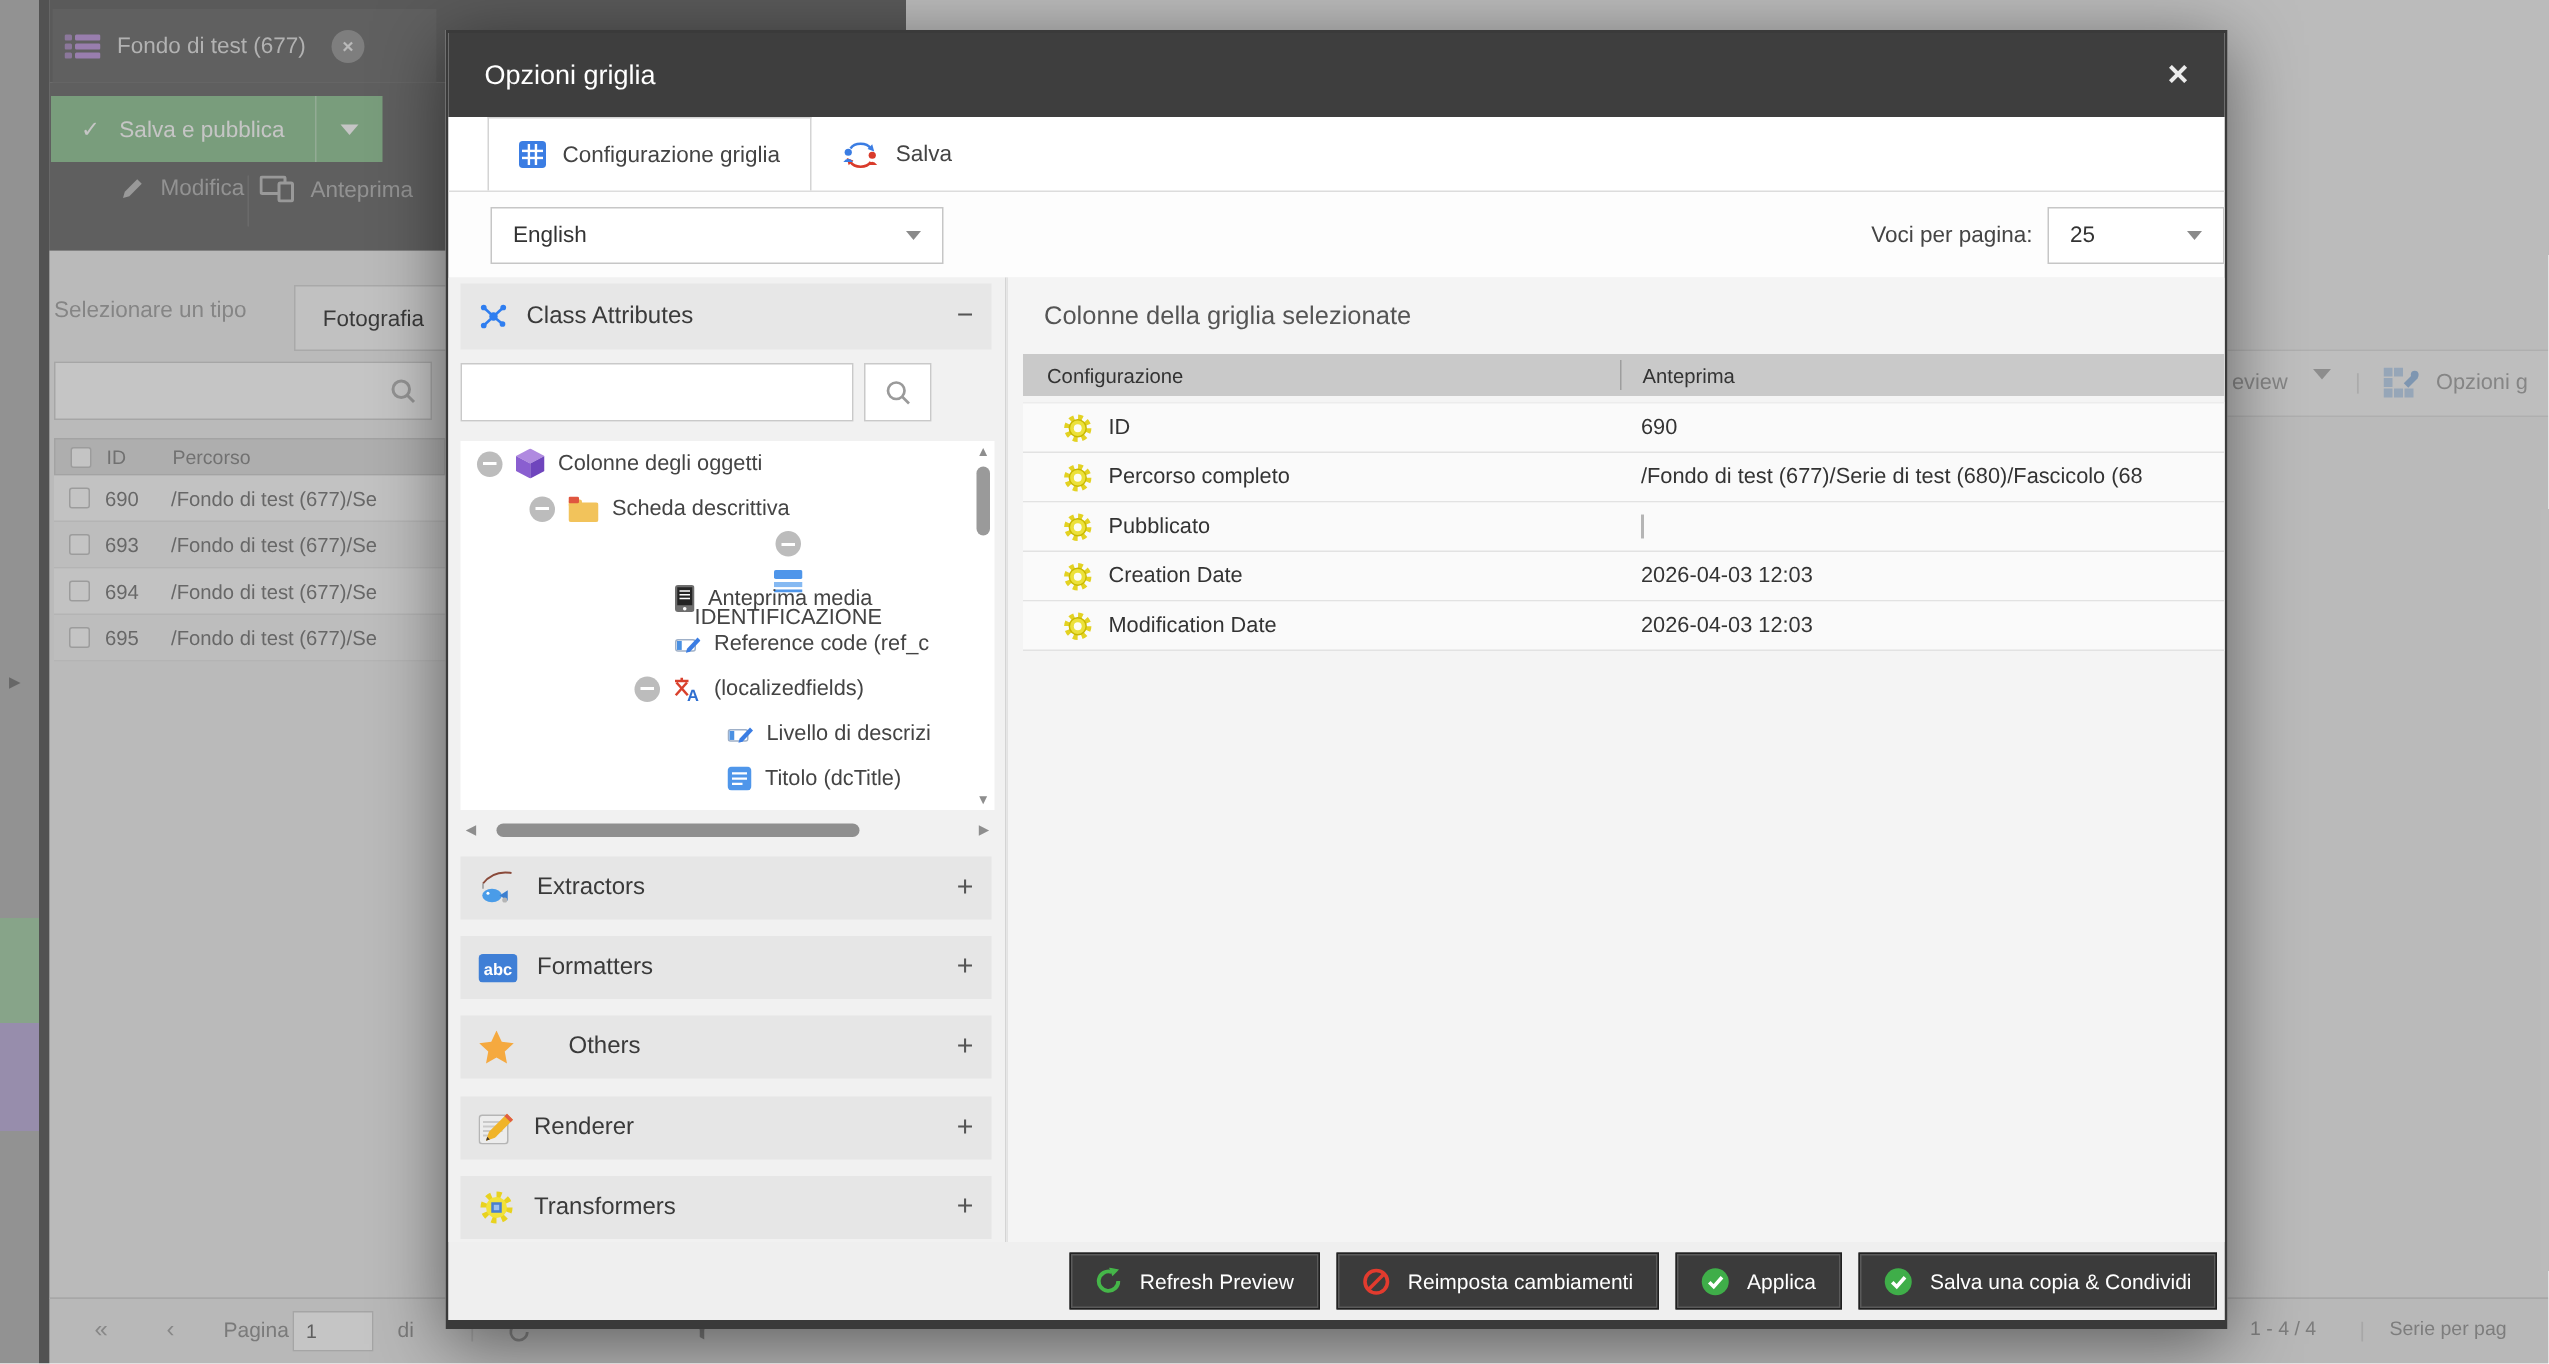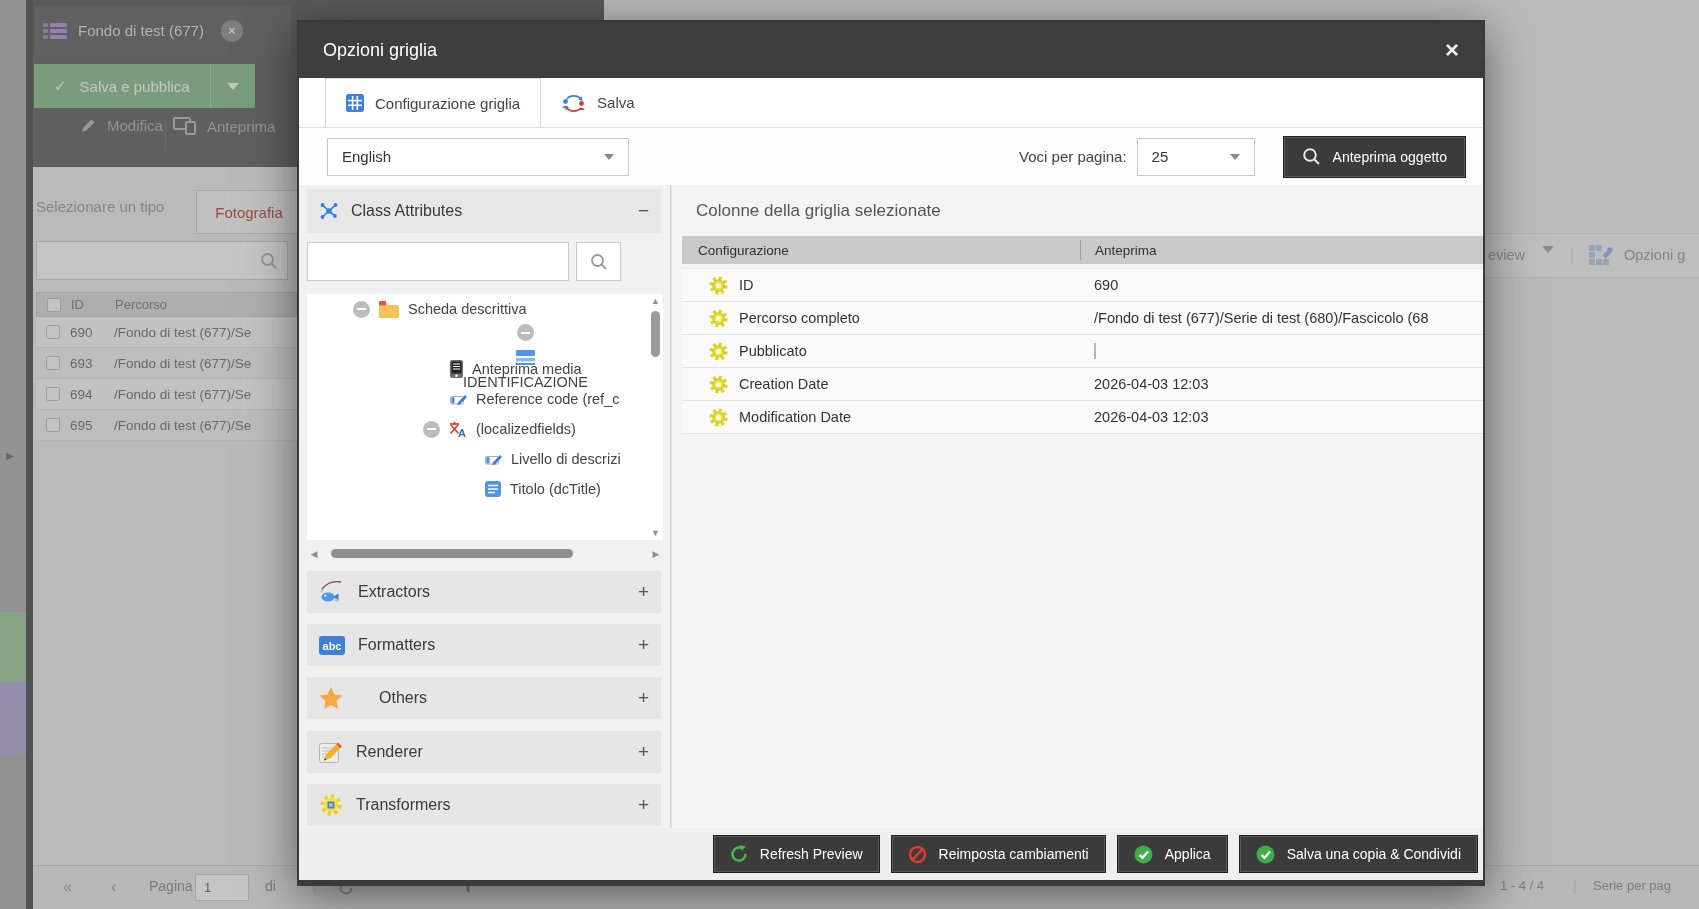--- a/index.html
+++ b/index.html
@@ -27,21 +27,21 @@
   .bg-toolbar{left:33px;top:55px;width:571px;height:112px;background:#464646;}
   .bg-save{left:1px;top:9px;height:44px;display:flex;}
   .bg-save-main{background:#76b77a;color:#fff;font-size:15px;display:flex;align-items:center;gap:13px;padding:0 20px;}
   .bg-save-arrow{background:#76b77a;width:44px;display:flex;align-items:center;justify-content:center;border-left:1px solid rgba(255,255,255,.35);}
   .tri-down{width:0;height:0;border-left:6px solid transparent;border-right:6px solid transparent;border-top:7px solid #fff;}
   .bg-row2{top:62px;display:flex;align-items:center;gap:10px;color:#a3a3a3;font-size:15px;}
   .bg-sep-v{width:1px;height:34px;background:#5a5a5a;}
 
   .bg-seltipo{left:36px;top:198px;font-size:15px;color:#8b8b8b;white-space:nowrap;}
   .bg-fotografia{left:196px;top:190px;width:106px;height:44px;background:#f7f7f7;border:1px solid #cdcdcd;
-                 display:flex;align-items:center;justify-content:center;font-size:15px;color:#b91c1c;box-sizing:border-box;}
+                 display:flex;align-items:center;justify-content:center;font-size:15px;color:#000000;box-sizing:border-box;}
 
   .bg-search{left:36px;top:241px;width:252px;height:39px;background:#fff;border:1px solid #c7c7c7;box-sizing:border-box;
              display:flex;align-items:center;}
   .bg-search input{flex:1;border:none;outline:none;font-size:14px;padding:0 10px;background:transparent;}
   .bg-search .mag{margin-right:9px;}
 
   .bg-grid{left:36px;top:292px;width:261px;}
   .bg-grid-header{height:25px;background:#d6d6d6;border:1px solid #c2c2c2;display:flex;align-items:center;font-size:13px;color:#666;box-sizing:border-box;}
   .bg-grid-row{height:30px;display:flex;align-items:center;font-size:13.5px;color:#555;background:#fafafa;border-bottom:1px solid #e0e0e0;}
   .bg-grid-row:nth-child(odd){background:#f1f1f1;}
@@ -339,29 +339,20 @@
     <div class="m-toolbar">
       <div class="select lang-select">
         <span>English</span>
         <span class="tri-down"></span>
       </div>
       <span class="pp-label">Voci per pagina:</span>
       <div class="select pp-select">
         <span>25</span>
         <span class="tri-down"></span>
       </div>
-      <div class="dark-btn preview-btn">
-        <span>
-          <svg width="19" height="19" viewBox="0 0 19 19">
-              <circle cx="8" cy="8" r="5.8" fill="none" stroke="#e8e8e8" stroke-width="2"></circle>
-              <line x1="12.2" y1="12.2" x2="17" y2="17" stroke="#e8e8e8" stroke-width="2"></line>
-            </svg>
-        </span>
-        <span>Anteprima oggetto</span>
-      </div>
     </div>
 
     <div class="m-body">
 
       <div class="left-panel">
 
         <div class="attr-header">
           <span>
             <svg width="20" height="20" viewBox="0 0 20 20">
                 <g stroke="#2f7ef0" stroke-width="1.7">
@@ -385,20 +376,31 @@
           <input value="" style="">
           <span class="mag-btn">
             <svg width="18" height="18" viewBox="0 0 18 18">
                 <circle cx="7.5" cy="7.5" r="5.5" fill="none" stroke="#9a9a9a" stroke-width="1.8"></circle>
                 <line x1="11.5" y1="11.5" x2="16" y2="16" stroke="#9a9a9a" stroke-width="1.8"></line>
               </svg>
           </span>
         </div>
 
         <div class="tree">
+          <div class="t-row lv0">
+            <span class="minus-circle"></span>
+            <span>
+              <svg width="19" height="20" viewBox="0 0 19 20">
+                  <polygon points="9.5,0 19,5 9.5,10 0,5" fill="#b08ae0"></polygon>
+                  <polygon points="0,5 9.5,10 9.5,20 0,15" fill="#8a5fd0"></polygon>
+                  <polygon points="19,5 9.5,10 9.5,20 19,15" fill="#6f45bd"></polygon>
+                </svg>
+            </span>
+            <span>Colonne degli oggetti</span>
+          </div>
           <div class="t-row lv1">
             <span class="minus-circle"></span>
             <span>
               <svg width="20" height="17" viewBox="0 0 20 17">
                   <rect x="0" y="4" width="20" height="13" rx="1.5" fill="#f2c35b"></rect>
                   <rect x="0" y="2" width="9" height="5" rx="1.5" fill="#f2c35b"></rect>
                   <rect x="0" y="0" width="7" height="4.5" rx="1" fill="#e0563f"></rect>
                 </svg>
             </span>
             <span>Scheda descrittiva</span>

